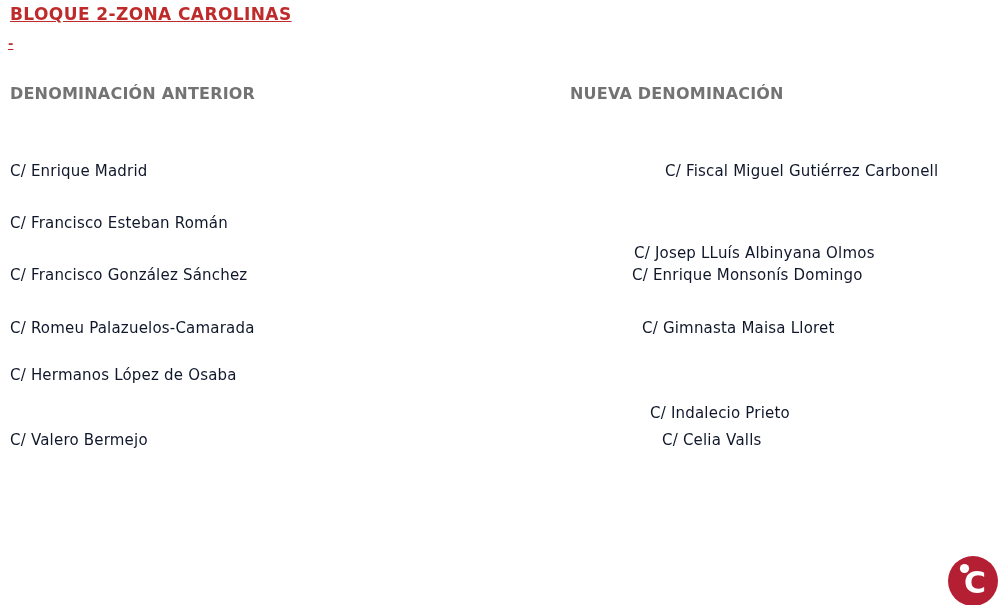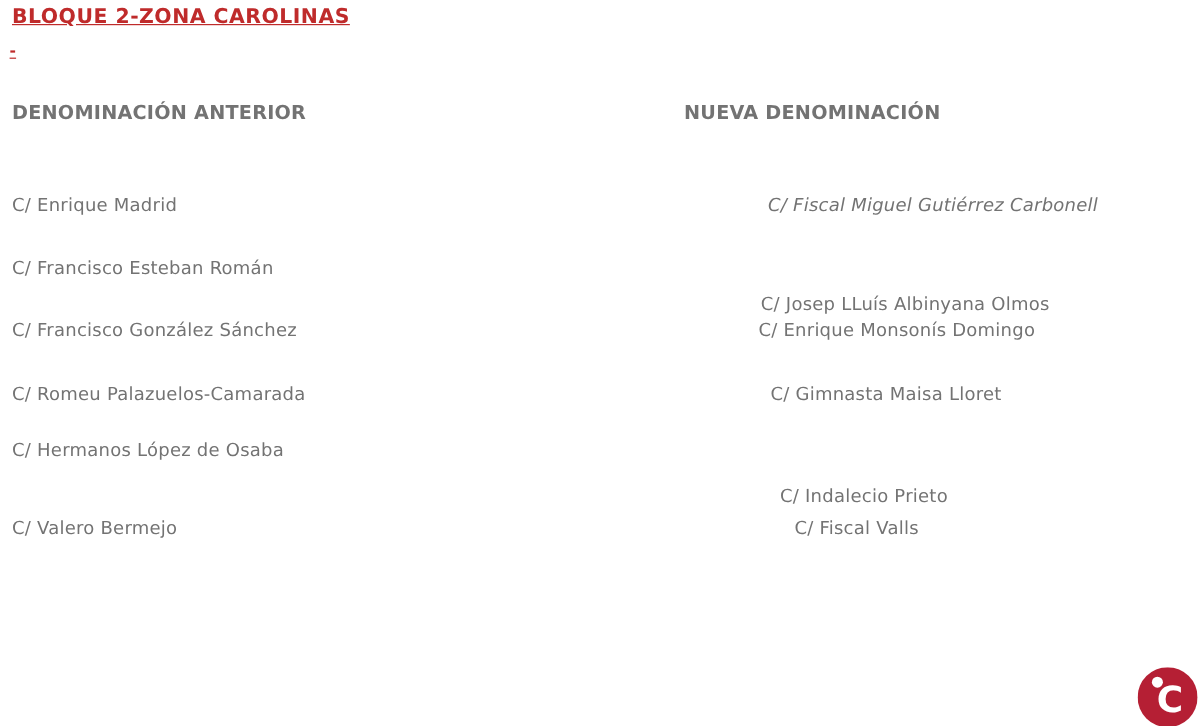--- a/index.html
+++ b/index.html
@@ -39,35 +39,35 @@
     font-weight: bold;
     color: #737373;
     letter-spacing: 0.2px;
     white-space: nowrap;
   }
   .col-header.old { left: 10px; }
   .col-header.new { left: 570px; }
   .entry {
     position: absolute;
     font-size: 15px;
-    color: #737373;
+    color: #0f172a;
     letter-spacing: 0.2px;
     white-space: nowrap;
   }
   
   .r0 { top: 162px; }
   .r1 { top: 214px; }
   .r2 { top: 266px; }
   .r3 { top: 319px; }
   .r4 { top: 366px; }
   .r5 { top: 431px; text-align: center; }
   
   .entry.old { left: 10px; }
   
-  .entry.new.r0 { left: 640px; font-style: italic; }
+  .entry.new.r0 { left: 665px; }
   .entry.new.r1 { left: 634px; margin-top: 30px; }
   .entry.new.r2 { left: 632px; }
   .entry.new.r3 { left: 642px; }
   .entry.new.r4 { left: 650px; margin-top: 38px; }
   .entry.new.r5 { left: 662px; }
   .logo {
     position: absolute;
     left: 948px;
     top: 556px;
     width: 50px;
@@ -93,21 +93,21 @@
 <div class="entry old r2">C/ Francisco González Sánchez</div>
 <div class="entry new r2">C/ Enrique Monsonís Domingo</div>
 
 <div class="entry old r3">C/ Romeu Palazuelos-Camarada</div>
 <div class="entry new r3">C/ Gimnasta Maisa Lloret</div>
 
 <div class="entry old r4">C/ Hermanos López de Osaba</div>
 <div class="entry new r4">C/ Indalecio Prieto</div>
 
 <div class="entry old r5">C/ Valero Bermejo</div>
-<div class="entry new r5">C/ Fiscal Valls</div>
+<div class="entry new r5">C/ Celia Valls</div>
 
 <div class="logo">
   <svg width="50" height="50" viewBox="0 0 50 50" xmlns="http://www.w3.org/2000/svg">
     <circle cx="25" cy="25" r="25" fill="#b51f34"></circle>
     <text x="27" y="37" text-anchor="middle" font-family="DejaVu Sans, sans-serif" font-size="30" font-weight="bold" fill="#ffffff">C</text>
     <circle cx="16.5" cy="12.5" r="4.6" fill="#ffffff"></circle>
   </svg>
 </div>
 
 </body></html>

